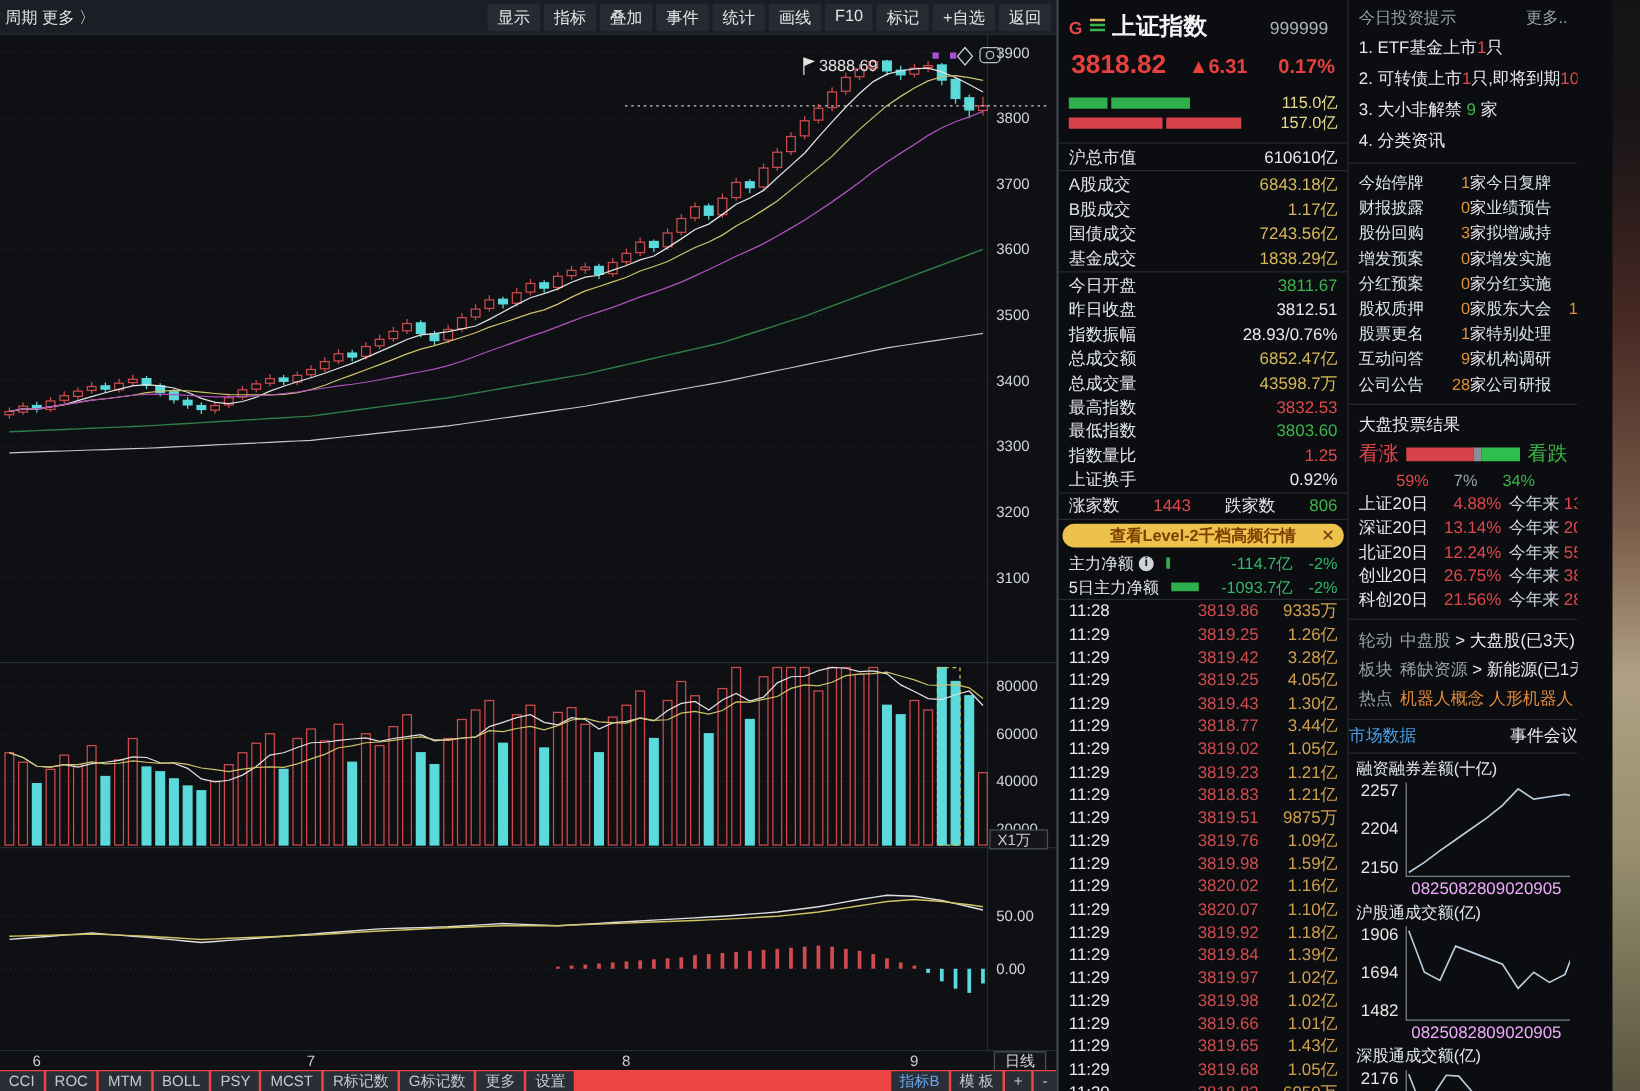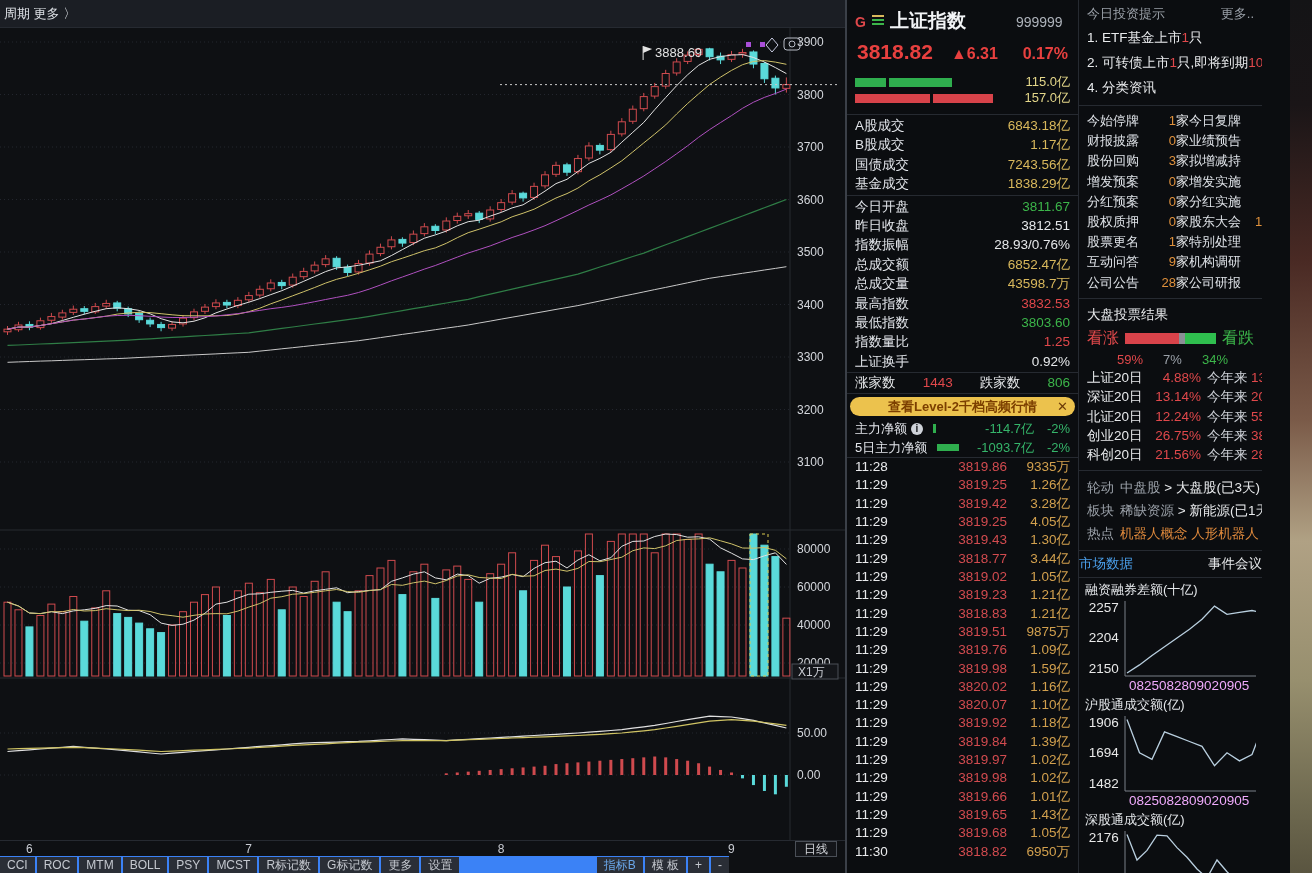--- a/index.html
+++ b/index.html
@@ -9,21 +9,21 @@
   .left{position:absolute;left:0;top:0;width:845px;height:873px;background:#0e1013;}
   .topbar{position:absolute;left:0;top:0;width:845px;height:28px;background:#1b1e24;
     display:flex;align-items:center;justify-content:space-between;border-bottom:1px solid #262a31;box-sizing:border-box;}
   .tb-left{font-size:13px;color:#dfe2e7;padding-left:4px;white-space:nowrap;}
   .tb-items{display:flex;gap:3px;padding-right:4px;}
   .tb-item{font-size:13px;color:#e2e5ea;background:#262a31;padding:2px 8px;border-radius:2px;cursor:default;}
   #chart-svg{position:absolute;left:0;top:28px;width:845px;height:812px;}
   .xaxis-row{position:absolute;left:0;top:840px;width:845px;height:16px;background:#0e1013;border-top:1px solid #262a31;box-sizing:border-box;}
   .month-lb{position:absolute;top:1px;font-size:12px;color:#c9ccd3;}
   .period-box{position:absolute;right:8px;top:0px;font-size:12px;color:#d4d7dc;border:1px solid #4a4f57;padding:0 8px;height:14px;line-height:14px;background:#14161a;}
-  .tabbar{position:absolute;left:0;top:856px;width:729px;height:17px;background:#3b82f6;display:flex;align-items:center;justify-content:space-between;}
+  .tabbar{position:absolute;left:0;top:856px;width:845px;height:17px;background:#ef4444;display:flex;align-items:center;justify-content:space-between;}
   .tab-group{display:flex;gap:2px;align-items:center;}
   .bt-item{font-size:12px;color:#c4c8cf;background:#2a2e36;padding:0 7px;height:16px;line-height:16px;}
   .bt-item.blue{color:#6aa6e8;text-align:right;}
   
   .mid{position:absolute;left:845px;top:0;width:233px;height:873px;background:#0b0d10;border-left:2px solid #3b4048;box-sizing:border-box;overflow:hidden;}
   .q-head{display:flex;align-items:baseline;gap:6px;padding:8px 8px 0 8px;}
   .q-g{color:#e0484b;font-weight:bold;font-size:14px;}
   .q-menu-icon{display:inline-block;width:12px;}
   .q-menu-icon i{display:block;height:2px;margin:2px 0;background:#3cb54a;}
   .q-menu-icon i:first-child{background:#d9b85c;}
@@ -88,20 +88,32 @@
     background:linear-gradient(180deg,#141416 0%,#1a1517 12%,#4a2a24 30%,#7a5a48 48%,#b0a184 62%,#978f6e 78%,#6f6a50 92%,#5a5540 100%);}
 </style>
 </head>
 <body>
 
 <div class="screen">
 
   <div class="left">
     <div class="topbar">
       <span class="tb-left">周期  更多 〉</span>
+      <div class="tb-items">
+          <span class="tb-item">显示</span>
+          <span class="tb-item">指标</span>
+          <span class="tb-item">叠加</span>
+          <span class="tb-item">事件</span>
+          <span class="tb-item">统计</span>
+          <span class="tb-item">画线</span>
+          <span class="tb-item">F10</span>
+          <span class="tb-item">标记</span>
+          <span class="tb-item">+自选</span>
+          <span class="tb-item">返回</span>
+        </div>
     </div>
     <svg id="chart-svg">
         <line x1="0" y1="502" x2="845" y2="502" stroke="#262a31"></line>
         <line x1="0" y1="650" x2="845" y2="650" stroke="#262a31"></line>
         <line x1="790" y1="0" x2="790" y2="812" stroke="#262a31"></line>
         <line x1="0" y1="14" x2="790" y2="14" stroke="#23262e" stroke-dasharray="1,3"></line>
         <text x="797" y="18" fill="#d4d7dc" font-size="12">3900</text>
         <line x1="0" y1="66.5" x2="790" y2="66.5" stroke="#23262e" stroke-dasharray="1,3"></line>
         <text x="797" y="70.5" fill="#d4d7dc" font-size="12">3800</text>
         <line x1="0" y1="119" x2="790" y2="119" stroke="#23262e" stroke-dasharray="1,3"></line>
@@ -457,20 +469,26 @@
         <div class="g-bar">
           <i style="width:48%;background:#d8434a"></i>
             <i style="width:38%;background:#d8434a"></i>
         </div>
         <span class="g-val">157.0亿</span>
       </div>
     </div>
     <div class="stats">
         <div class="grp">
           <div class="row-stat">
+            <span class="lbl">沪总市值</span>
+            <span class="val v-w">610610亿</span>
+          </div>
+        </div>
+        <div class="grp">
+          <div class="row-stat">
             <span class="lbl">A股成交</span>
             <span class="val v-y">6843.18亿</span>
           </div>
           <div class="row-stat">
             <span class="lbl">B股成交</span>
             <span class="val v-y">1.17亿</span>
           </div>
           <div class="row-stat">
             <span class="lbl">国债成交</span>
             <span class="val v-y">7243.56亿</span>
@@ -658,20 +676,21 @@
 
   <div class="right">
     <div class="sect">
       <div class="sect-head">
         <span>今日投资提示</span>
         <span>更多..</span>
       </div>
       <div>
           <div class="tip"><span class="c-w">1. ETF基金上市</span><span class="c-r">1</span><span class="c-w">只</span></div>
           <div class="tip"><span class="c-w">2. 可转债上市</span><span class="c-r">1</span><span class="c-w">只,即将到期</span><span class="c-r">10</span><span class="c-w">只...</span></div>
+          <div class="tip"><span class="c-w">3. 大小非解禁 </span><span class="c-g">9</span><span class="c-w"> 家</span></div>
           <div class="tip"><span class="c-w">4. 分类资讯</span></div>
         </div>
     </div>
     <div class="sect">
       <div class="grid9">
           <span class="gl">今始停牌</span>
           <span class="gn"><b>1</b><span class="c-w">家</span></span>
           <span class="gl">今日复牌</span>
           <span class="gn"><b>2</b><span class="c-w">家</span></span>
           <span class="gl">财报披露</span>

